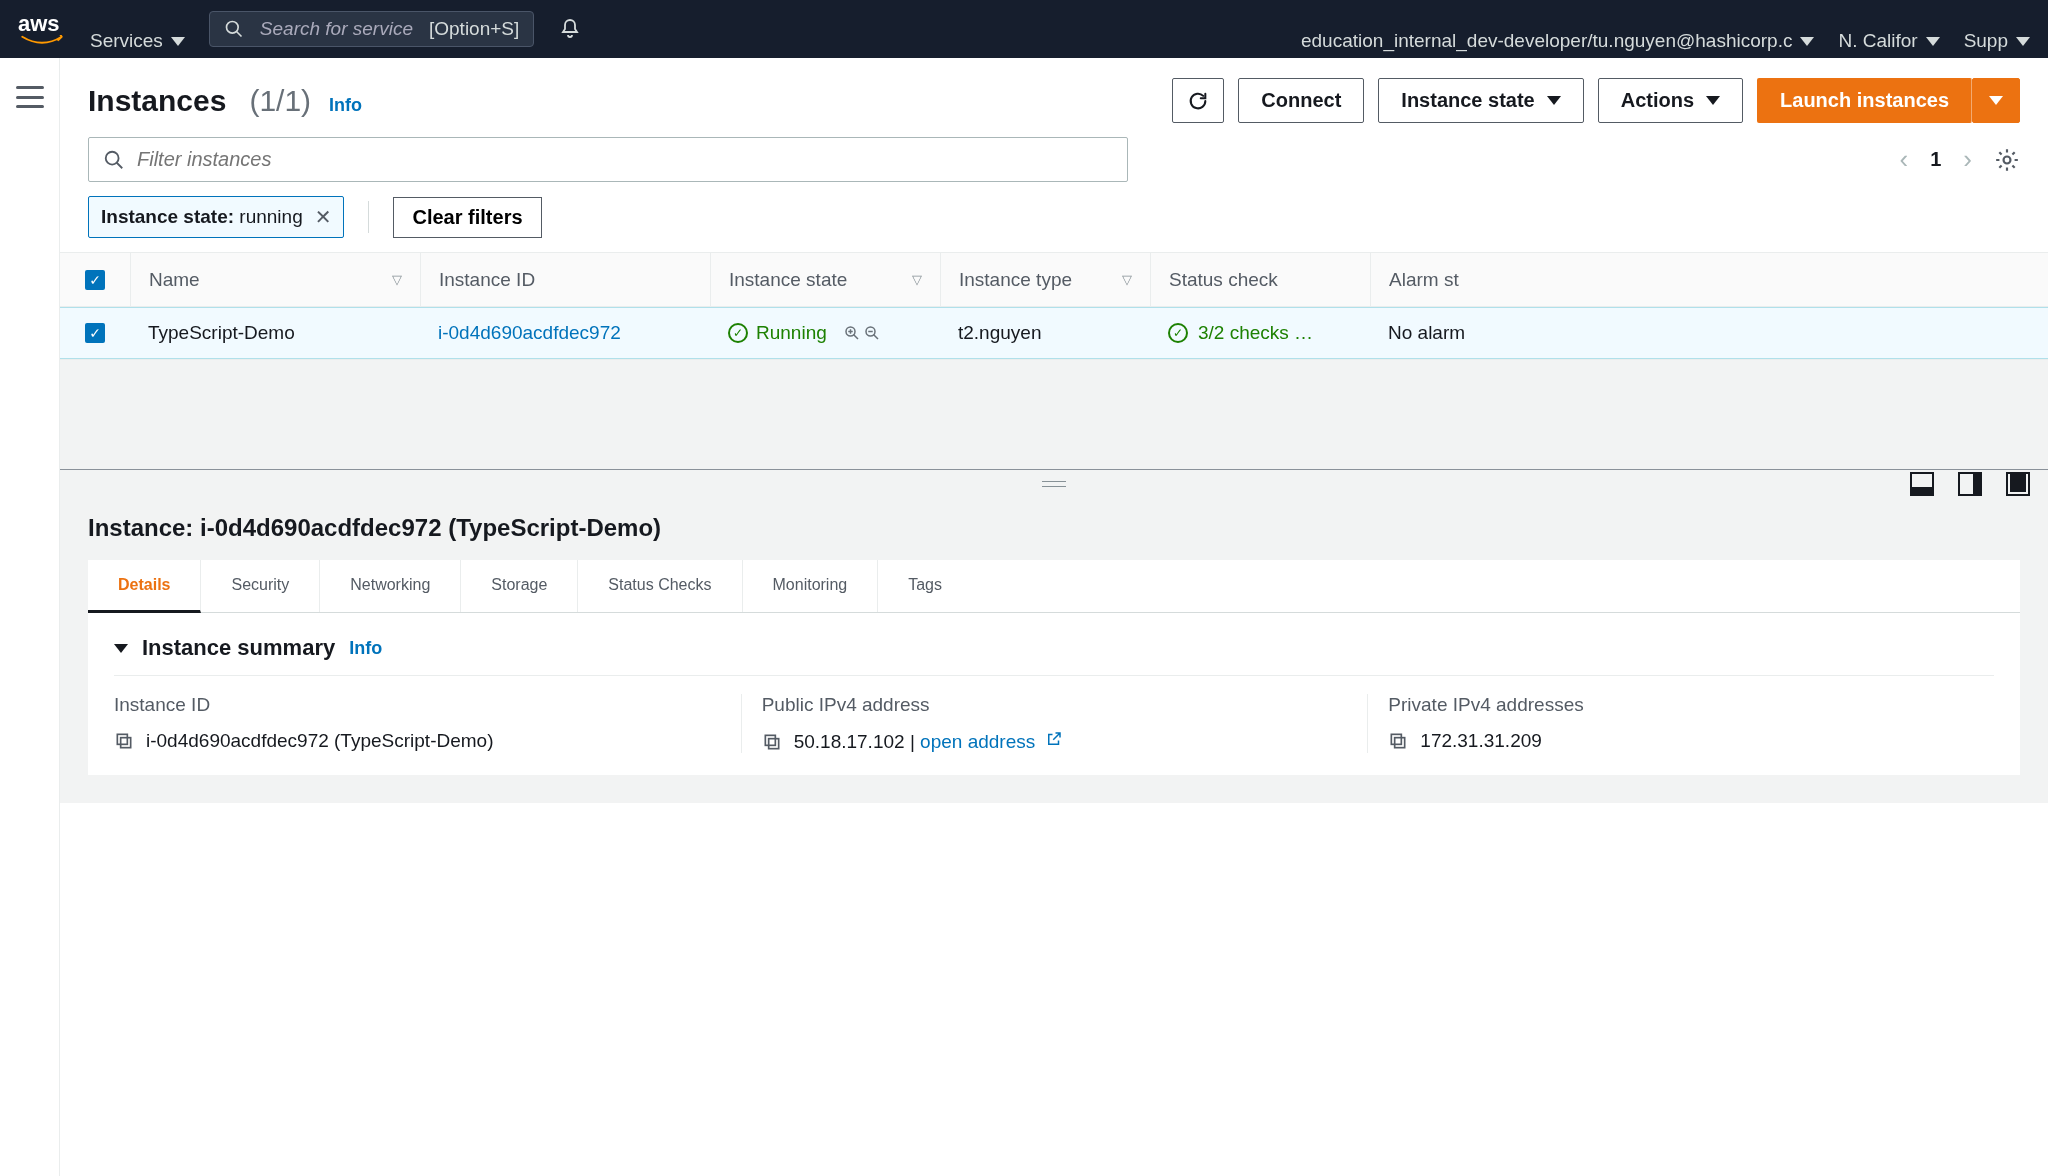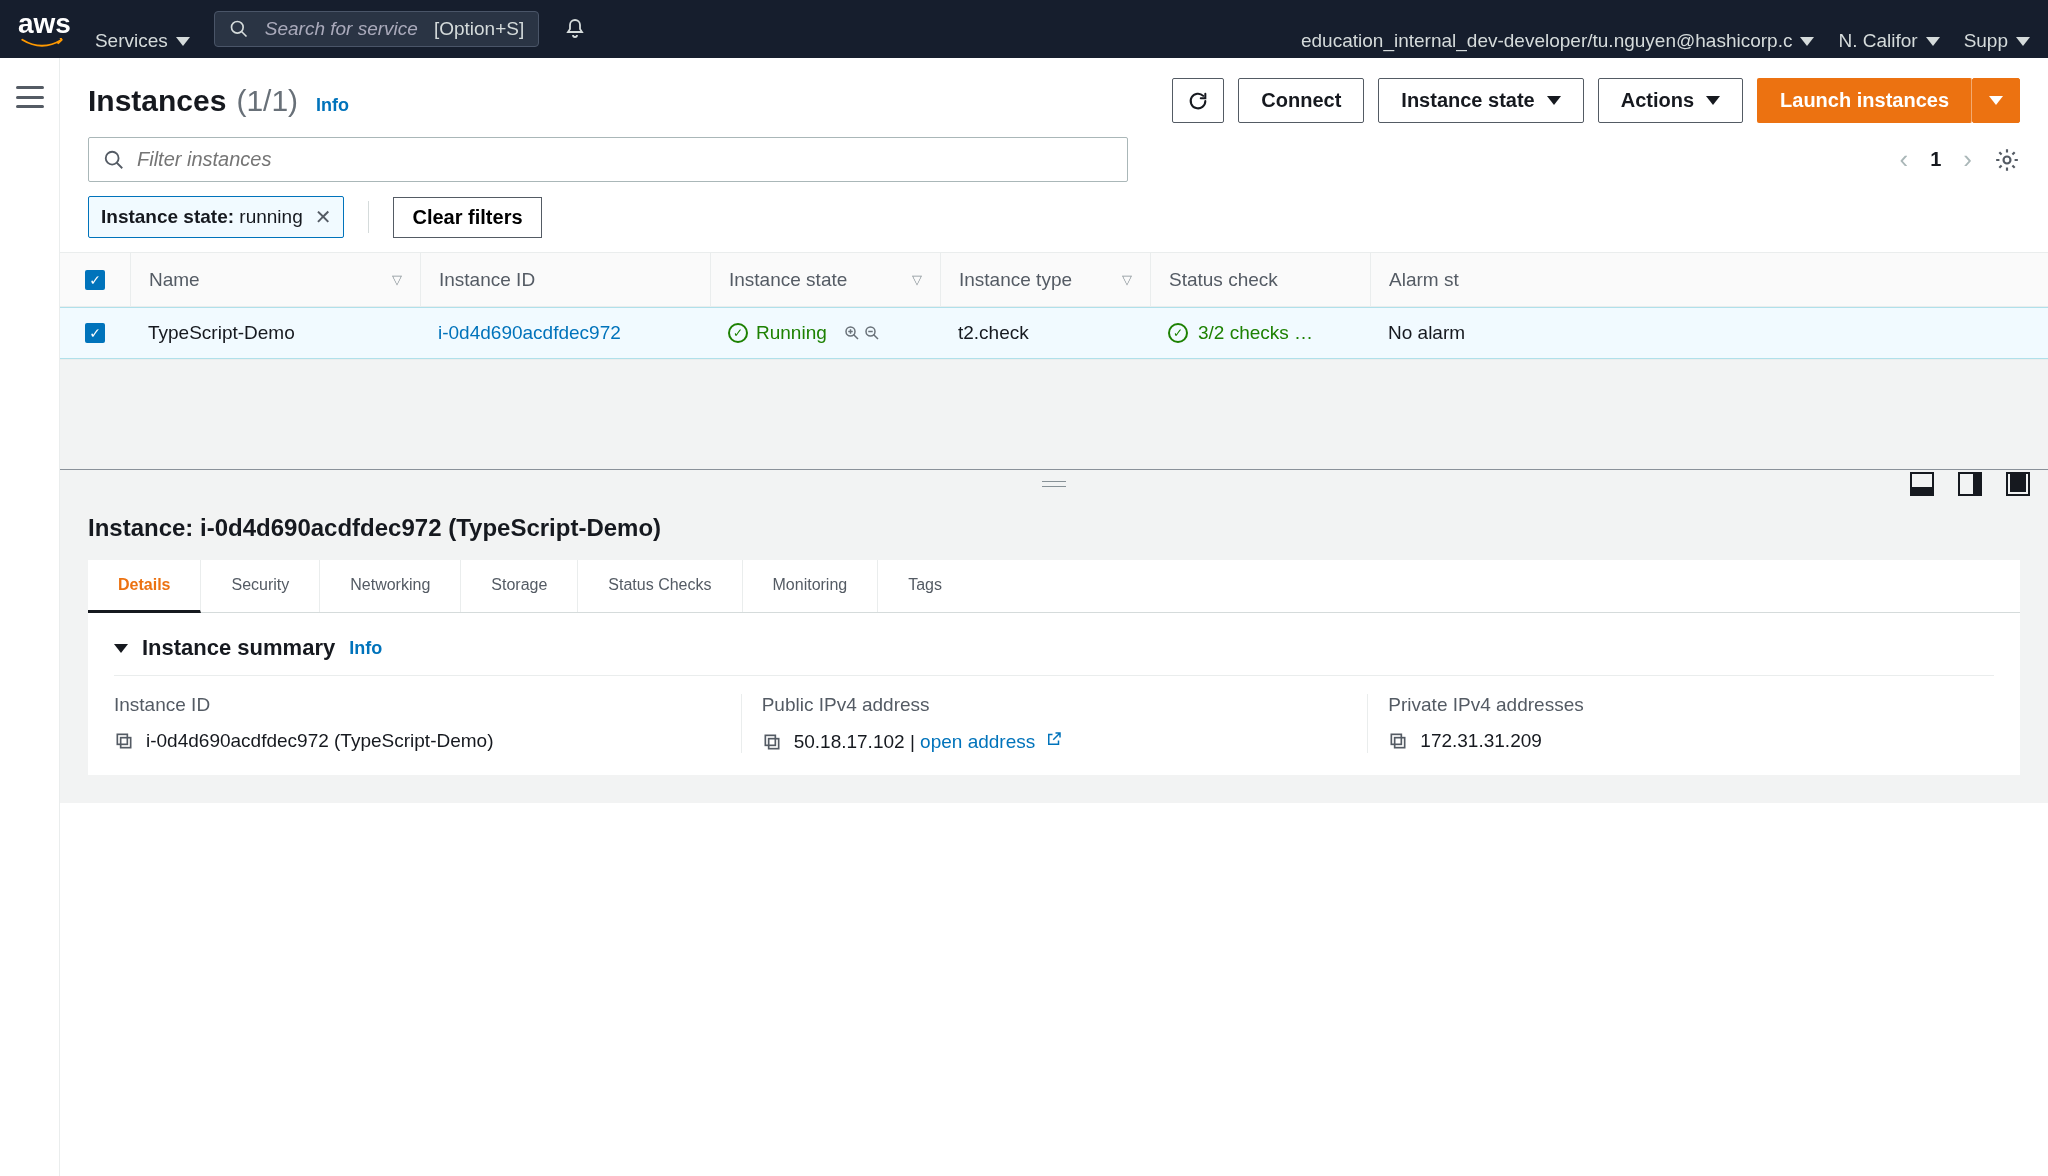--- a/index.html
+++ b/index.html
@@ -1,40 +1,40 @@
 <!DOCTYPE html>
 <html><head>
 <meta charset="utf-8">
 <style>
   * { box-sizing: border-box; margin: 0; padding: 0; }
   body { font-family: "Amazon Ember", "Helvetica Neue", Arial, sans-serif; font-size: 19px; color: #16191f; background: #fff; overflow-x: hidden; }
   
   
   .topnav { background: #161e2d; color: #fff; height: 58px; display: flex; align-items: center; padding: 0 18px; gap: 24px; }
-  .aws-logo { font-weight: 700; font-size: 28px; color: #fff; position: relative; }
+  .aws-logo { font-weight: 700; font-size: 22px; color: #fff; position: relative; }
   .aws-logo .swoosh { display:block; width:48px; height:12px; margin-top:-2px;}
   .aws-logo .swoosh svg { display:block;}
   .nav-item { display: flex; align-items: center; gap: 8px; cursor: pointer; color:#d5dbdb;margin-top:24px; }
   .search-wrap { background:#2a3444; border:1px solid #4a5568; border-radius:4px; display:flex; align-items:center; gap:16px; padding:6px 14px; min-width:320px; }
   .search-wrap .prompt { color:#aab; font-style:italic; }
   .search-wrap .kbd { color:#d5dbdb; }
   .bell { width:24px; height:24px; }
   .nav-right { display:flex; align-items:center; gap:24px; margin-left:auto; }
 
   
   .rail { position:absolute; left:0; top:58px; bottom:0; width:60px; border-right:1px solid #eaeded; display:flex; justify-content:center; padding-top:28px; }
   .hamburger { width:28px; height:22px; display:flex; flex-direction:column; justify-content:space-between; cursor:pointer;}
   .hamburger span{ height:3px; background:#545b64; border-radius:2px;}
 
   .main { margin-left:60px; padding: 0; }
 
   
   .pagehead { display:flex; align-items:center; justify-content:space-between; padding:20px 28px 14px 28px; }
   .pagehead h1 { font-size:30px; font-weight:700; display:flex; align-items:baseline; gap:10px;}
-  .pagehead h1 .count{ font-weight:400; color:#687078;}
+  .pagehead h1 .count{ font-weight:400; color:#687078;margin-left:13px;}
   .info-link { color:#0073bb; font-size:18px; font-weight:700; margin-left:8px; cursor:pointer;}
   .btnrow { display:flex; gap:14px; align-items:stretch;}
   .btn { border:1.5px solid #545b64; background:#fff; padding:10px 22px; font-size:20px; font-weight:700; color:#16191f; cursor:pointer; display:flex; align-items:center; gap:12px; border-radius:2px;}
   .btn.icon-only{ padding:10px 14px;}
   .btn-primary { background:#ec7211; border-color:#ec7211; color:#fff;}
   .btn-group{ display:flex;}
   .btn-group .btn-primary:first-child{ border-right:1px solid rgba(255,255,255,0.4);}
   .btn-group .btn-primary.caret-only{ padding:10px 16px;}
   
   
@@ -260,21 +260,21 @@
               <line x1="7" y1="10" x2="13" y2="10" stroke="#687078" stroke-width="2"></line>
               <line x1="10" y1="7" x2="10" y2="13" stroke="#687078" stroke-width="2"></line>
             </svg>
           <svg width="18" height="18" viewBox="0 0 24 24">
               <circle cx="10" cy="10" r="6" stroke="#687078" stroke-width="2" fill="none"></circle>
               <line x1="14" y1="14" x2="20" y2="20" stroke="#687078" stroke-width="2"></line>
               <line x1="7" y1="10" x2="13" y2="10" stroke="#687078" stroke-width="2"></line>
             </svg>
         </span>
       </div>
-      <div class="td">t2.check</div>
+      <div class="td">t2.nguyen</div>
       <div class="td state-run">
           <span class="circ-ok">✓</span>
           <span>3/2 checks …</span>
         </div>
       <div class="td">No alarm</div>
     </div>
   </div>
   <div class="tbl-gap"></div>
 
   <div class="drag-handle">

